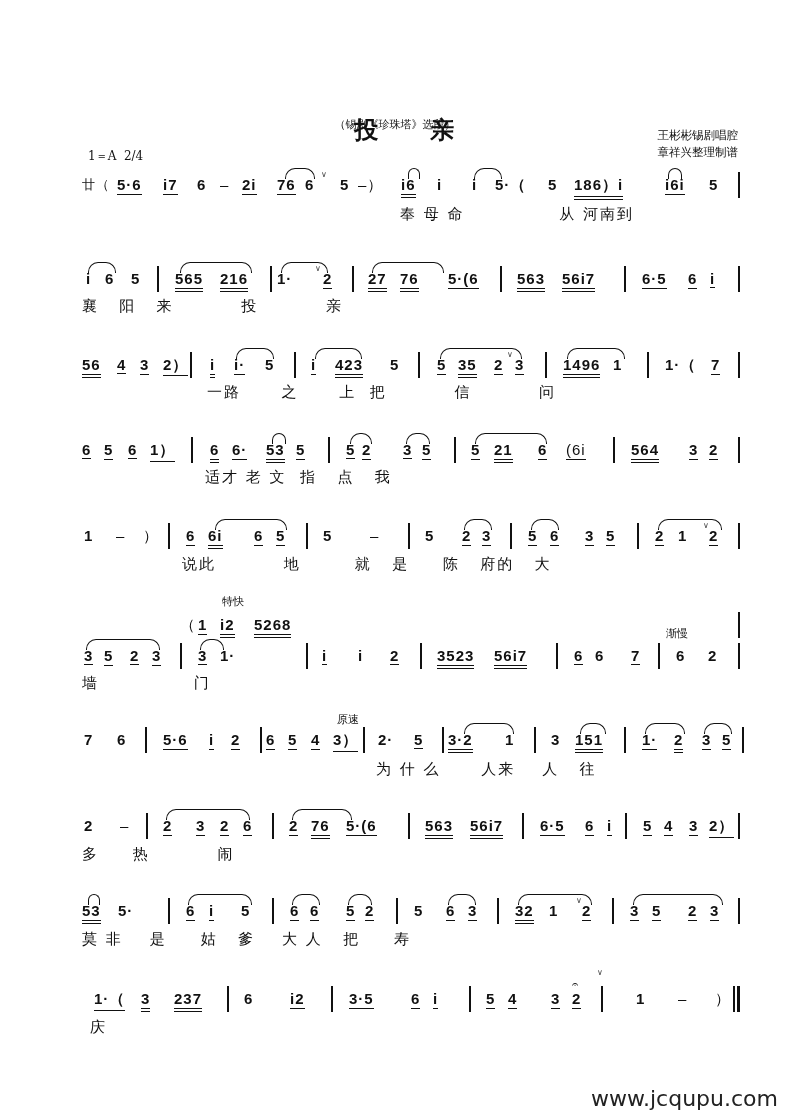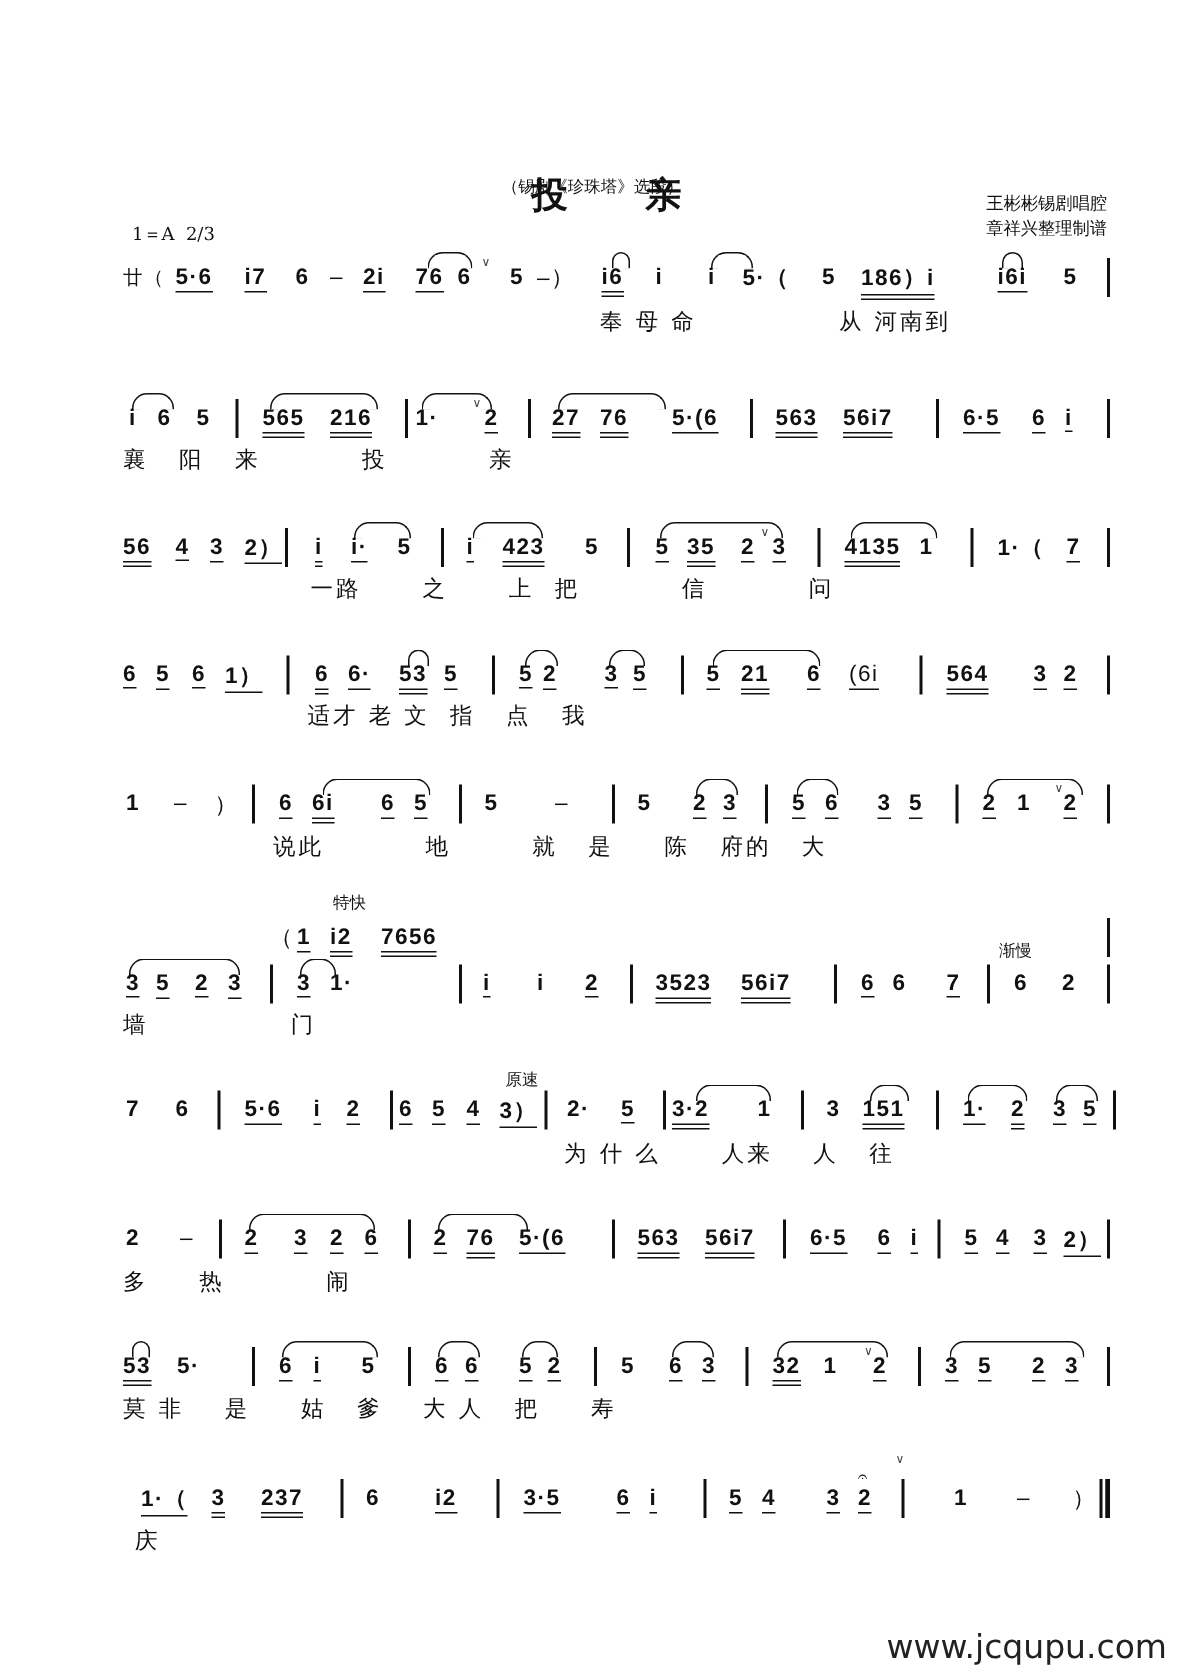--- a/index.html
+++ b/index.html
@@ -24,21 +24,21 @@
 </style>
 </head>
 <body>
 
 <div class="abs title">
   <span>投</span><span style="display:inline-block;width:50px"></span><span>亲</span>
 </div>
 <div class="abs subtitle">（锡剧《珍珠塔》选段）</div>
 <div class="abs credit" style="top:128px">王彬彬锡剧唱腔</div>
 <div class="abs credit" style="top:145px">章祥兴整理制谱</div>
-<div class="abs key">1＝A  2/3</div>
+<div class="abs key">1＝A  2/4</div>
 
 <div class="line" style="top:176px">
   <span class="seg" style="left:82px;font-weight:normal;font-size:13px">廿（</span>
   <span class="seg ul1" style="left:117px">5·6</span>
   <span class="seg ul1" style="left:163px">i7</span>
   <span class="seg" style="left:197px">6</span>
   <span class="seg" style="left:220px;font-weight:normal">–</span>
   <span class="seg ul1" style="left:242px">2i</span>
   <span class="seg ul1" style="left:277px">76</span>
   <span class="slur" style="left:285px;top:-8px;width:28px"></span>
@@ -107,21 +107,21 @@
   <span class="seg ul2" style="left:335px">423</span>
   <span class="seg" style="left:390px">5</span>
   <span class="bar" style="left:418px;top:-4px"></span>
   <span class="seg ul1" style="left:437px">5</span>
   <span class="slur" style="left:440px;top:-8px;width:80px"></span>
   <span class="seg ul2" style="left:458px">35</span>
   <span class="seg ul1" style="left:494px">2</span>
   <span class="breath" style="left:507px;top:-6px">∨</span>
   <span class="seg ul1" style="left:515px">3</span>
   <span class="bar" style="left:545px;top:-4px"></span>
-  <span class="seg ul2" style="left:563px">4135</span>
+  <span class="seg ul2" style="left:563px">1496</span>
   <span class="slur" style="left:567px;top:-8px;width:56px"></span>
   <span class="seg" style="left:613px">1</span>
   <span class="bar" style="left:647px;top:-4px"></span>
   <span class="seg" style="left:665px">1·（</span>
   <span class="seg ul1" style="left:711px">7</span>
   <span class="bar" style="left:738px;top:-4px"></span>
   <span class="lyric" style="left:207px;top:27px">一路      之      上  把          信          问</span>
 </div>
 
 <div class="line" style="top:441px">
@@ -188,21 +188,21 @@
   <span class="seg ul1" style="left:709px">2</span>
   <span class="bar" style="left:738px;top:-4px"></span>
   <span class="lyric" style="left:182px;top:28px">说此          地        就   是     陈   府的   大</span>
 </div>
 
 <div class="line" style="top:594px">
   <span class="tempo" style="left:222px;top:0px">特快</span>
   <span class="seg" style="left:180px;top:22px;font-weight:normal">（</span>
   <span class="seg ul1" style="left:198px;top:22px">1</span>
   <span class="seg ul2" style="left:220px;top:22px">i2</span>
-  <span class="seg ul2" style="left:254px;top:22px">7656</span>
+  <span class="seg ul2" style="left:254px;top:22px">5268</span>
   <span class="tempo" style="left:666px;top:32px">渐慢</span>
   <span class="bar" style="left:738px;top:18px"></span>
 
   <span class="seg" style="left:84px;top:53px;border-bottom:1.5px solid #111">3</span>
   <span class="slur" style="left:86px;top:45px;width:72px"></span>
   <span class="seg ul1" style="left:104px;top:53px">5</span>
   <span class="seg" style="left:130px;top:53px;border-bottom:1.5px solid #111">2</span>
   <span class="seg ul1" style="left:152px;top:53px">3</span>
   <span class="bar" style="left:180px;top:49px"></span>
   <span class="seg" style="left:198px;top:53px;border-bottom:1.5px solid #111">3</span>

